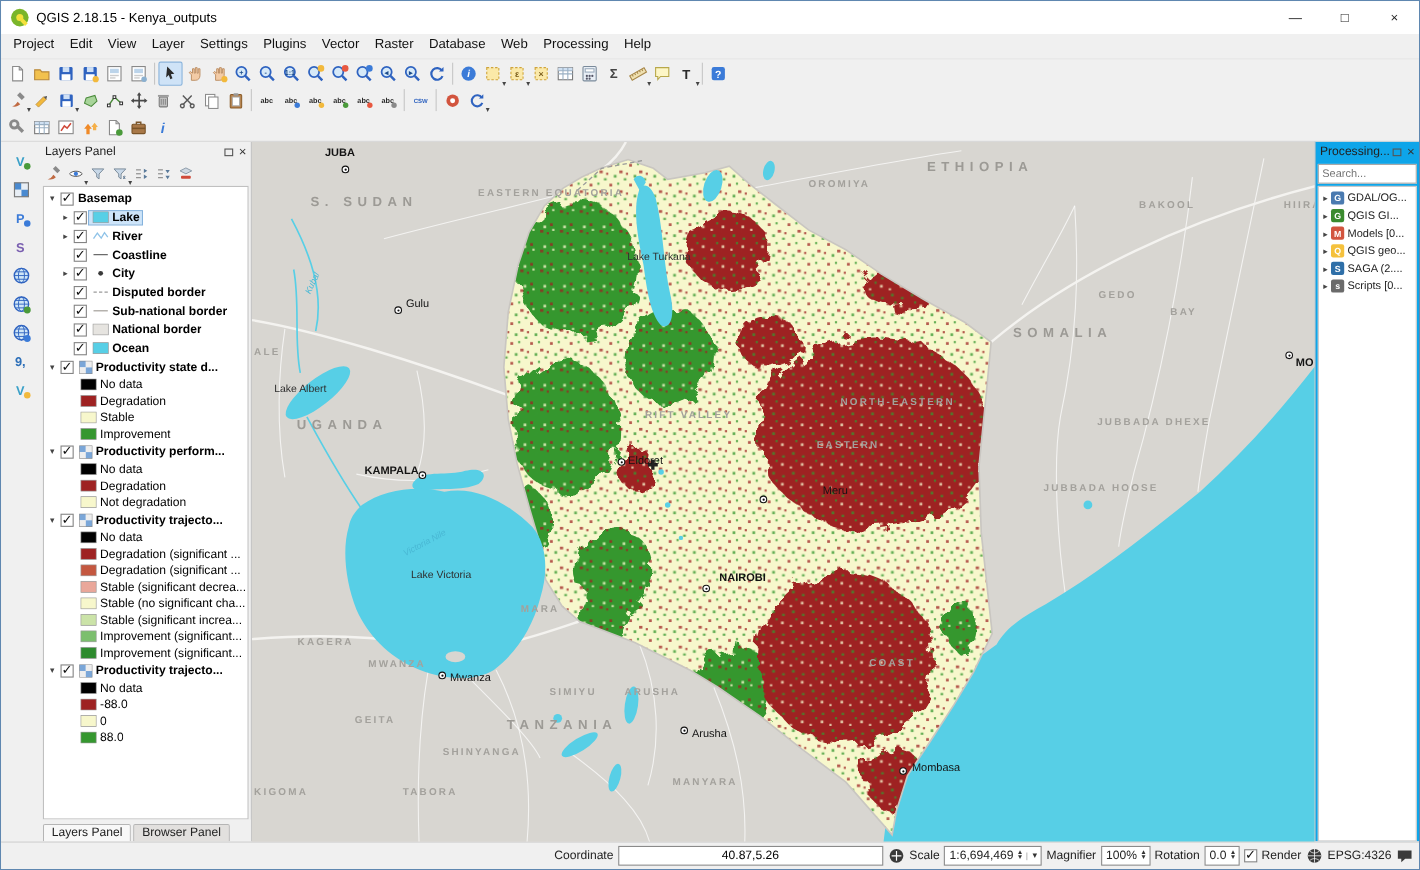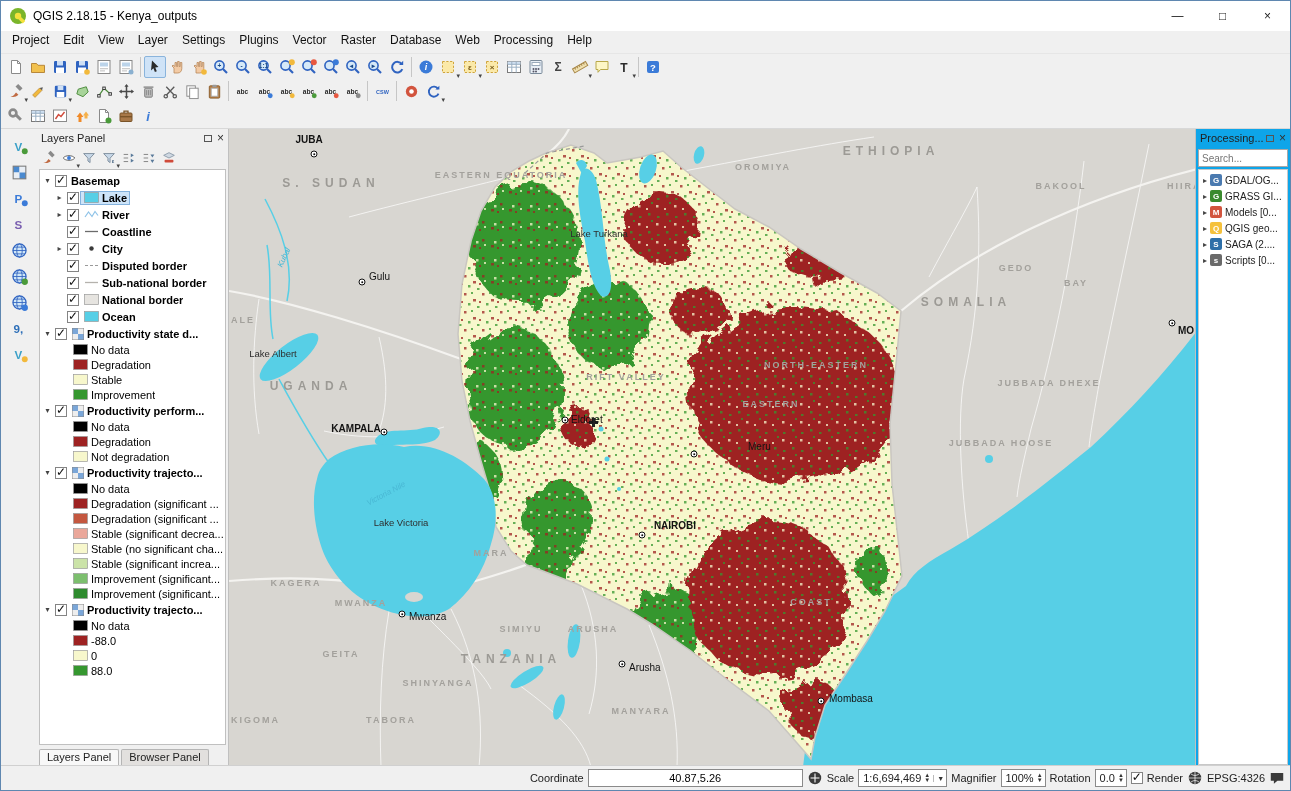--- a/index.html
+++ b/index.html
@@ -70,21 +70,21 @@
   .proc-tree{flex:1;background:#fff;border:1px solid #c8c8c8;margin:0 2px;padding:2px 0;overflow:hidden;display:flex;flex-direction:column;}
   .proc-rows{flex:1;}
   .proc-row{display:flex;align-items:center;height:16px;font-size:10px;color:#222;white-space:nowrap;overflow:hidden;padding-left:1px;}
   .proc-row .tw{width:10px;}
   .proc-ico{width:12px;height:12px;border-radius:2px;margin-right:3px;flex:none;display:flex;align-items:center;justify-content:center;color:#fff;font-size:8px;font-weight:bold;}
   .proc-info{margin:2px;background:#4b9ef7;color:#fff;font-size:10px;padding:3px 4px;line-height:1.3;flex:none;}
   .proc-info a{color:#dcebff;text-decoration:underline;cursor:pointer;}
   
   .statusbar{height:25px;background:#f0f0f0;border-top:1px solid #d0d0d0;display:flex;align-items:center;font-size:11px;color:#222;padding:0 5px;flex:none;}
   .sb-cluster{margin-left:auto;display:flex;align-items:center;gap:4px;}
-  .sb-coord{width:215px;height:18px;border:1px solid #8a8a8a;text-align:center;font-size:11px;font-family:inherit;background:#fff;}
+  .sb-coord{width:241px;height:18px;border:1px solid #8a8a8a;text-align:center;font-size:11px;font-family:inherit;background:#fff;}
   .sb-combo,.sb-spin{height:18px;border:1px solid #8a8a8a;background:#fff;display:flex;align-items:center;padding:0 2px 0 4px;}
   .sb-combo .caret{font-size:7px;color:#333;border-left:1px solid #bbb;padding-left:3px;margin-left:3px;}
   .spin-arr{display:flex;flex-direction:column;font-size:6px;line-height:5px;color:#333;margin-left:3px;}
   .sb-icon{width:16px;height:16px;display:flex;flex:none;}
   .sb-label{flex:none;}
 </style>
 </head>
 <body>
 
 <div class="window">
@@ -1148,21 +1148,21 @@
       <div class="proc-tree">
         <div class="proc-rows" id="proc-rows">
             <div class="proc-row">
               <span class="tw">▸</span>
               <span class="proc-ico" style="background: rgb(74, 122, 176);">G</span>
               <span>GDAL/OG...</span>
             </div>
             <div class="proc-row">
               <span class="tw">▸</span>
               <span class="proc-ico" style="background: rgb(58, 138, 46);">G</span>
-              <span>GRASS GI...</span>
+              <span>QGIS GI...</span>
             </div>
             <div class="proc-row">
               <span class="tw">▸</span>
               <span class="proc-ico" style="background: rgb(210, 84, 62);">M</span>
               <span>Models [0...</span>
             </div>
             <div class="proc-row">
               <span class="tw">▸</span>
               <span class="proc-ico" style="background: rgb(245, 193, 60);">Q</span>
               <span>QGIS geo...</span>

